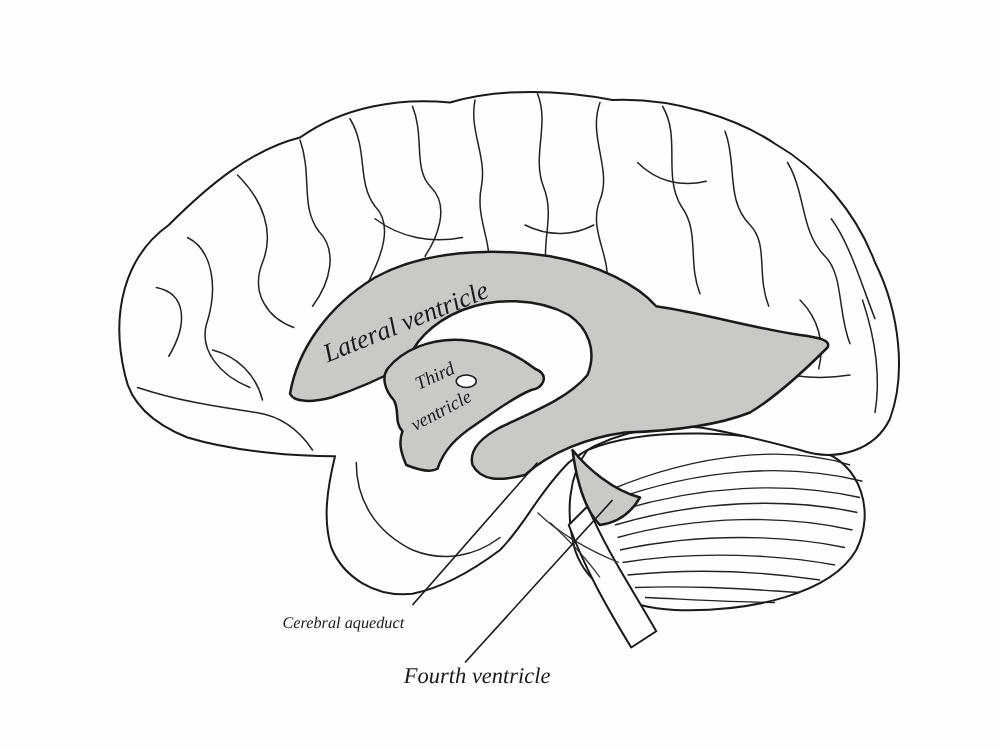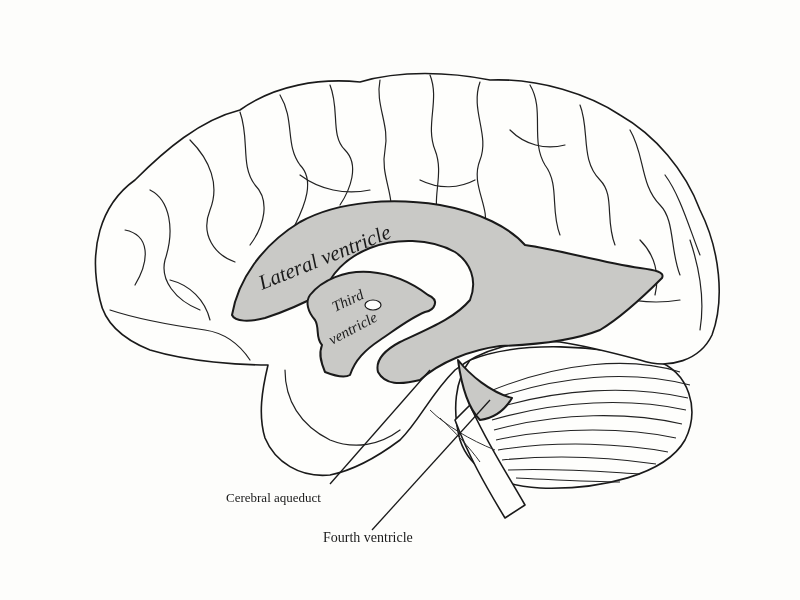--- a/index.html
+++ b/index.html
@@ -5,21 +5,21 @@
   html, body { margin:0; padding:0; background:#fdfdfb; }
   body { width:800px; height:600px; position:relative; overflow:hidden;
          font-family: "DejaVu Serif", serif; }
   svg#figure { position:absolute; left:0; top:0; }
   .outline { fill:#fefefc; stroke:#1a1a1a; stroke-width:1.6; stroke-linejoin:round; }
   .sulcus { fill:none; stroke:#222; stroke-width:1.2; stroke-linecap:round; }
   .ventricle { fill:#c9c9c6; stroke:#1a1a1a; stroke-width:2; stroke-linejoin:round; }
   .thin { fill:none; stroke:#333; stroke-width:1; }
   .leader { stroke:#1a1a1a; stroke-width:1.3; }
   .cereb { fill:none; stroke:#222; stroke-width:1.1; }
-  .label { position:absolute; font-family:"Liberation Serif", serif; 
+  .label { position:absolute; font-family:"Liberation Serif", serif; font-style:italic;
            color:#1a1a1a; white-space:nowrap; }
   .ilabel { font-family:"Liberation Serif", serif; font-style:italic; fill:#1a1a1a; }
 </style>
 </head>
 <body>
 
 <svg id="figure" width="800" height="600" viewBox="0 0 800 600">
 
   <g>
     <path class="outline" d="M470,360 C520,340 600,345 655,360 C690,372 700,410 685,440 C665,475 600,490 540,488 C500,486 470,470 460,440 C452,410 455,380 470,360 Z"></path>
@@ -90,13 +90,13 @@
     <text class="ilabel" font-size="21" transform="translate(262,290) rotate(-22)">Lateral ventricle</text>
     <text class="ilabel" font-size="15" transform="translate(335,312) rotate(-25)">Third</text>
     <text class="ilabel" font-size="15" transform="translate(332,345) rotate(-28)">ventricle</text>
   </g>
 
   <line class="leader" x1="330" y1="484" x2="430" y2="370"></line>
   <line class="leader" x1="372" y1="530" x2="490" y2="400"></line>
 </svg>
 
 <div class="label" style="left:226px; top:490px; font-size:13px;">Cerebral aqueduct</div>
-<div class="label" style="left:323px; top:530px; font-size:14px;">Fourth ventricle</div>
+<div class="label" style="left:323px; top:530px; font-size:18px;">Fourth ventricle</div>
 
 </body></html>

